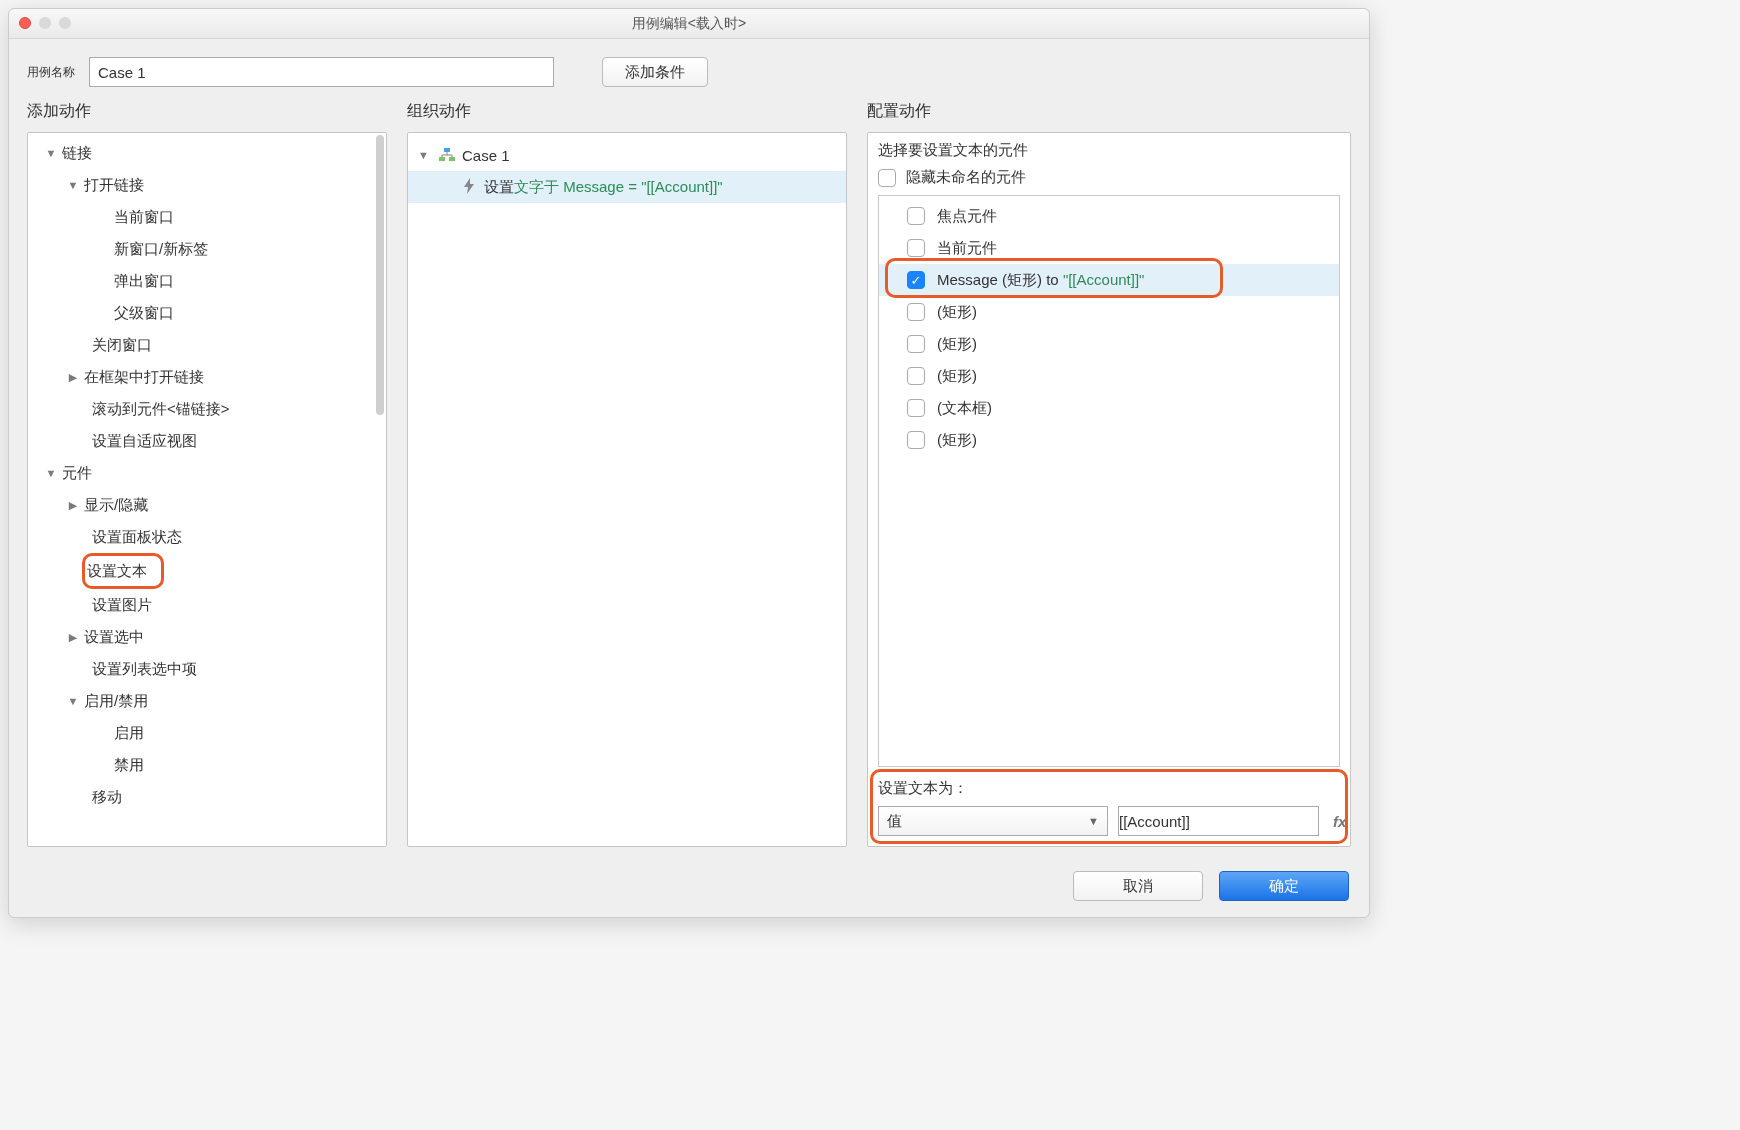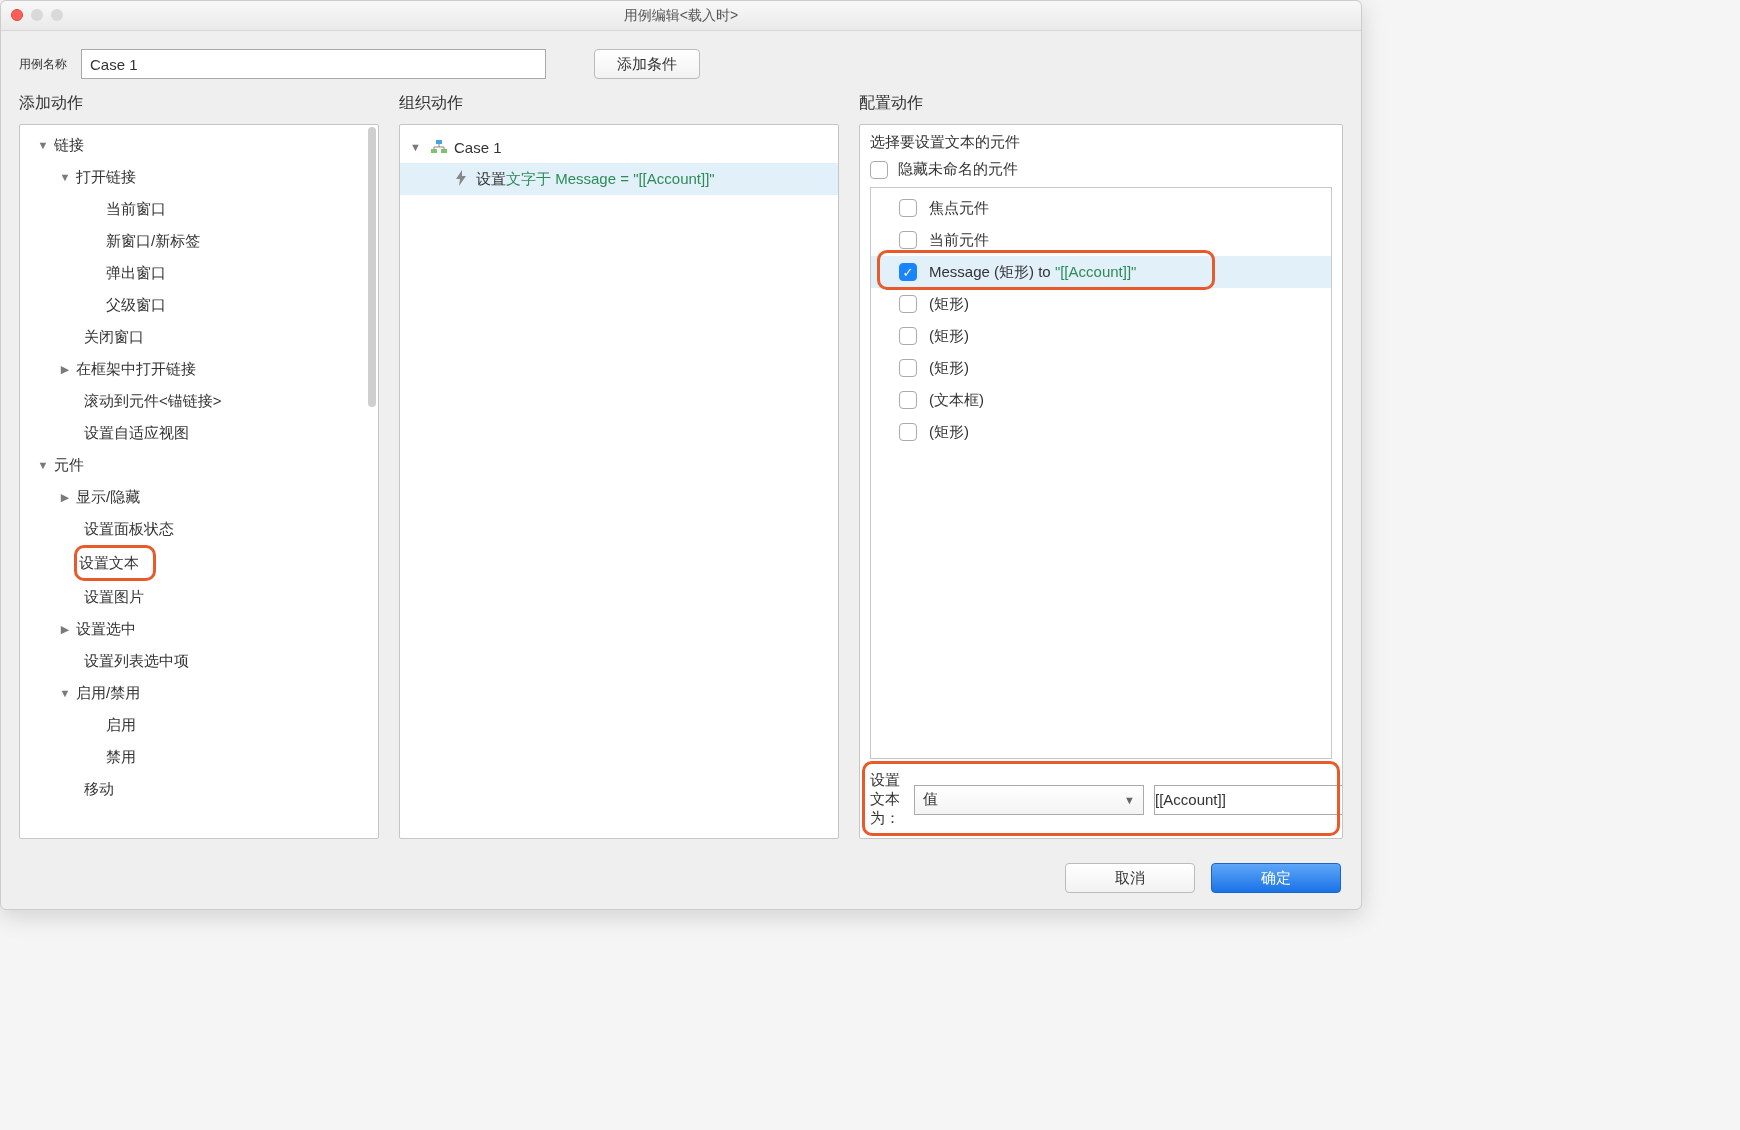--- a/index.html
+++ b/index.html
@@ -1,17 +1,17 @@
 <!DOCTYPE html>
 <html><head>
 <meta charset="utf-8">
 <style>
 * { margin:0; padding:0; box-sizing:border-box; font-family:-apple-system,"PingFang SC","Helvetica Neue",sans-serif; font-size:15px; color:#333; }
 body { background:#f5f5f5; width:1740px; height:1130px; overflow:hidden; }
-.window { width:1362px; height:910px; background:#efefef; border:1px solid #ccc; border-radius:6px; display:flex; flex-direction:column; box-shadow:0 6px 24px rgba(0,0,0,.15); }
+.window { width:1362px; height:910px; background:#efefef; border:1px solid #ccc; border-radius:6px; margin:8px; display:flex; flex-direction:column; box-shadow:0 6px 24px rgba(0,0,0,.15); }
 .titlebar { height:30px; display:flex; align-items:center; justify-content:center; position:relative; background:linear-gradient(#f8f8f8,#eaeaea); border-bottom:1px solid #d7d7d7; border-radius:6px 6px 0 0; }
 .titlebar .dots { position:absolute; left:10px; top:8px; display:flex; gap:8px; }
 .dot { width:12px; height:12px; border-radius:50%; background:#d9d9d9; }
 .dot.red { background:#ff5f57; border:1px solid #e14640; }
 .titlebar span { font-size:14px; color:#555; }
 
 .form-row { display:flex; align-items:center; padding:18px 18px 14px 18px; gap:14px; }
 .form-row label { font-size:12px; }
 .form-row input[type=text] { height:30px; width:465px; border:1px solid #aaa; padding:0 8px; font-size:15px; background:#fff; }
 .btn { height:30px; padding:0 22px; background:linear-gradient(#fff,#f2f2f2); border:1px solid #bbb; border-radius:4px; cursor:pointer; font-size:15px; }
@@ -46,21 +46,21 @@
 .cfg-body .search-row { display:flex; align-items:center; gap:10px; }
 .cfg-body .search-row input { flex:1; height:28px; border:1px solid #bbb; padding:0 6px; color:#999; background:#fff; }
 .chk { width:18px; height:18px; border:1px solid #aaa; border-radius:4px; background:#fff; display:inline-flex; align-items:center; justify-content:center; flex-shrink:0; }
 .chk.on { background:#1a84ff; border-color:#1a84ff; color:#fff; }
 .chk.on::after { content:"✓"; font-size:13px; line-height:1; }
 .widget-list-wrap { flex:1; border:1px solid #c8c8c8; background:#fff; overflow:auto; padding:4px 0; }
 .wrow { display:flex; align-items:center; height:32px; padding-left:28px; gap:12px; }
 .wrow.sel { background:#e2f0fa; }
 .wrow .green { color:#2e8b57; }
 .red-ring { position:absolute; border:3px solid #e85a2a; border-radius:10px; pointer-events:none; }
-.set-to { display:flex; flex-direction:row; gap:14px; padding-top:4px; position:relative; }
+.set-to { display:flex; flex-direction:column; gap:8px; padding-top:4px; position:relative; }
 .set-to-row { display:flex; gap:10px; align-items:center; }
 .sel-box { flex:0 0 230px; height:30px; border:1px solid #aaa; background:linear-gradient(#fff,#f3f3f3); display:flex; align-items:center; padding:0 8px; justify-content:space-between; }
 .sel-box .caret { font-size:11px; color:#666; }
 .val-input { flex:1; height:30px; border:1px solid #aaa; background:#fff; padding:0 0; }
 .fx { font-style:italic; font-weight:600; color:#777; cursor:pointer; padding:0 4px; }
 
 .footer { display:flex; justify-content:flex-end; gap:16px; padding:10px 20px 16px 0; }
 
 .flow-svg { display:inline-block; }
 </style>

